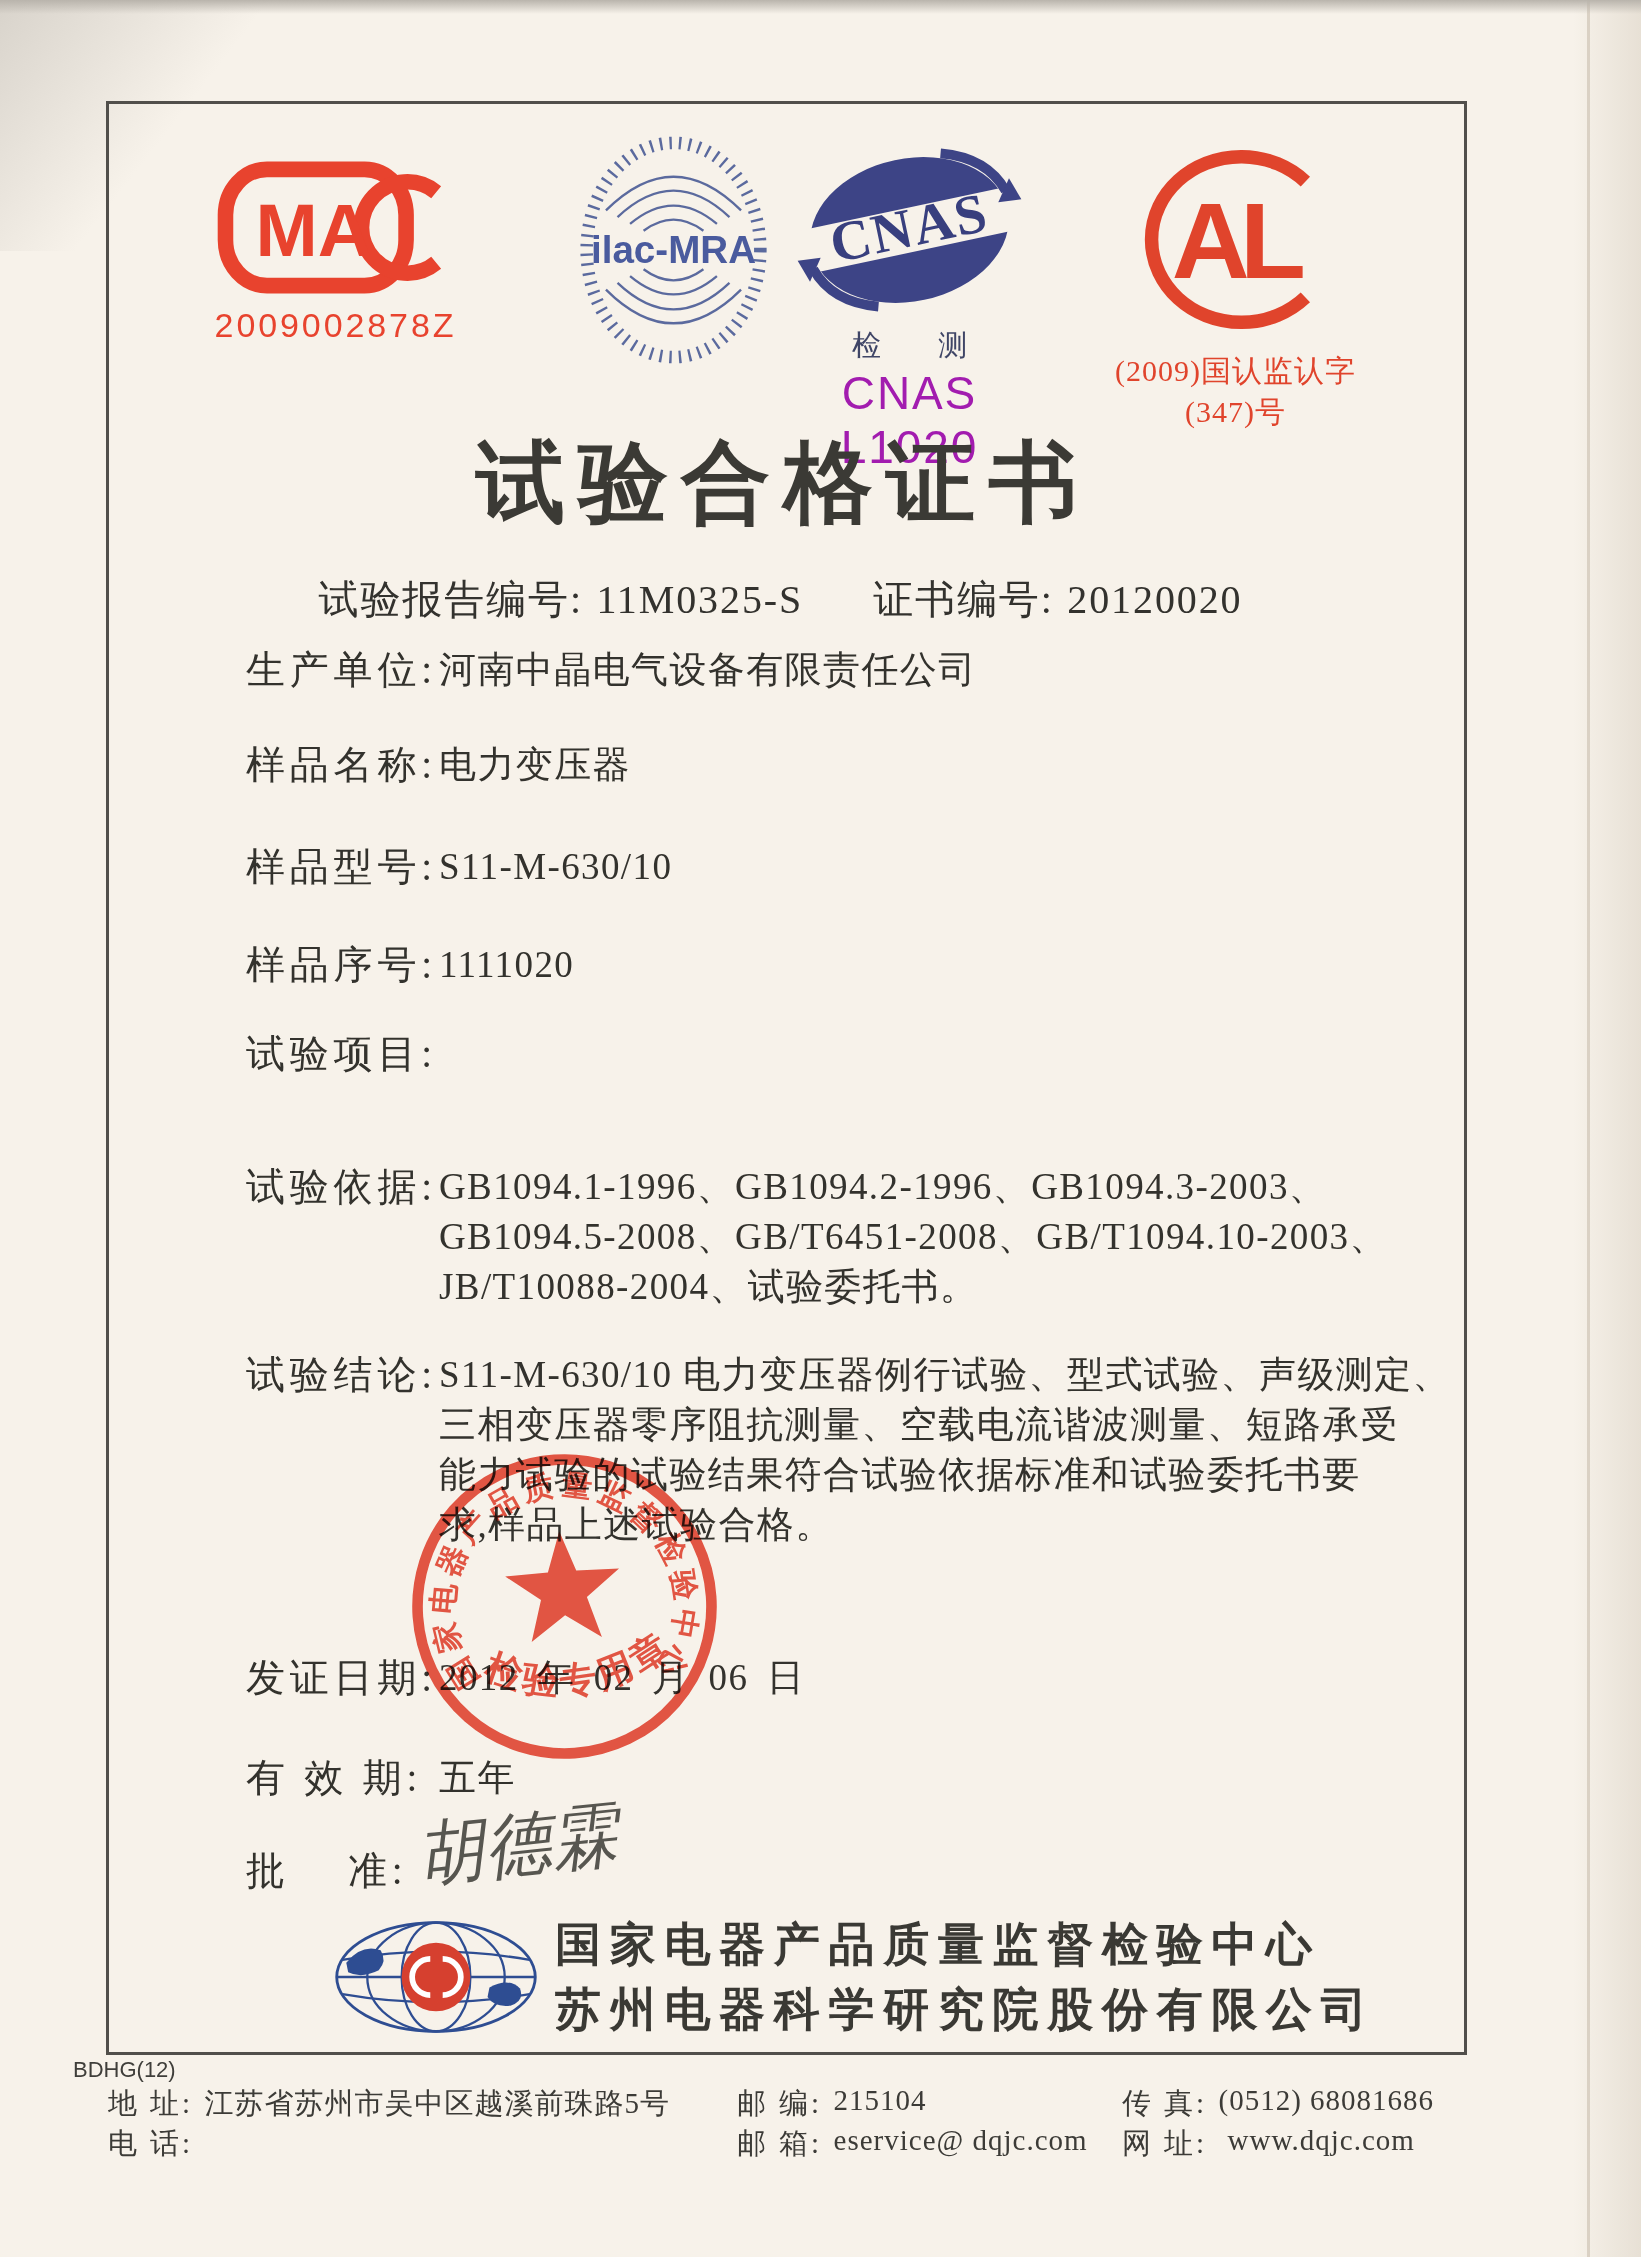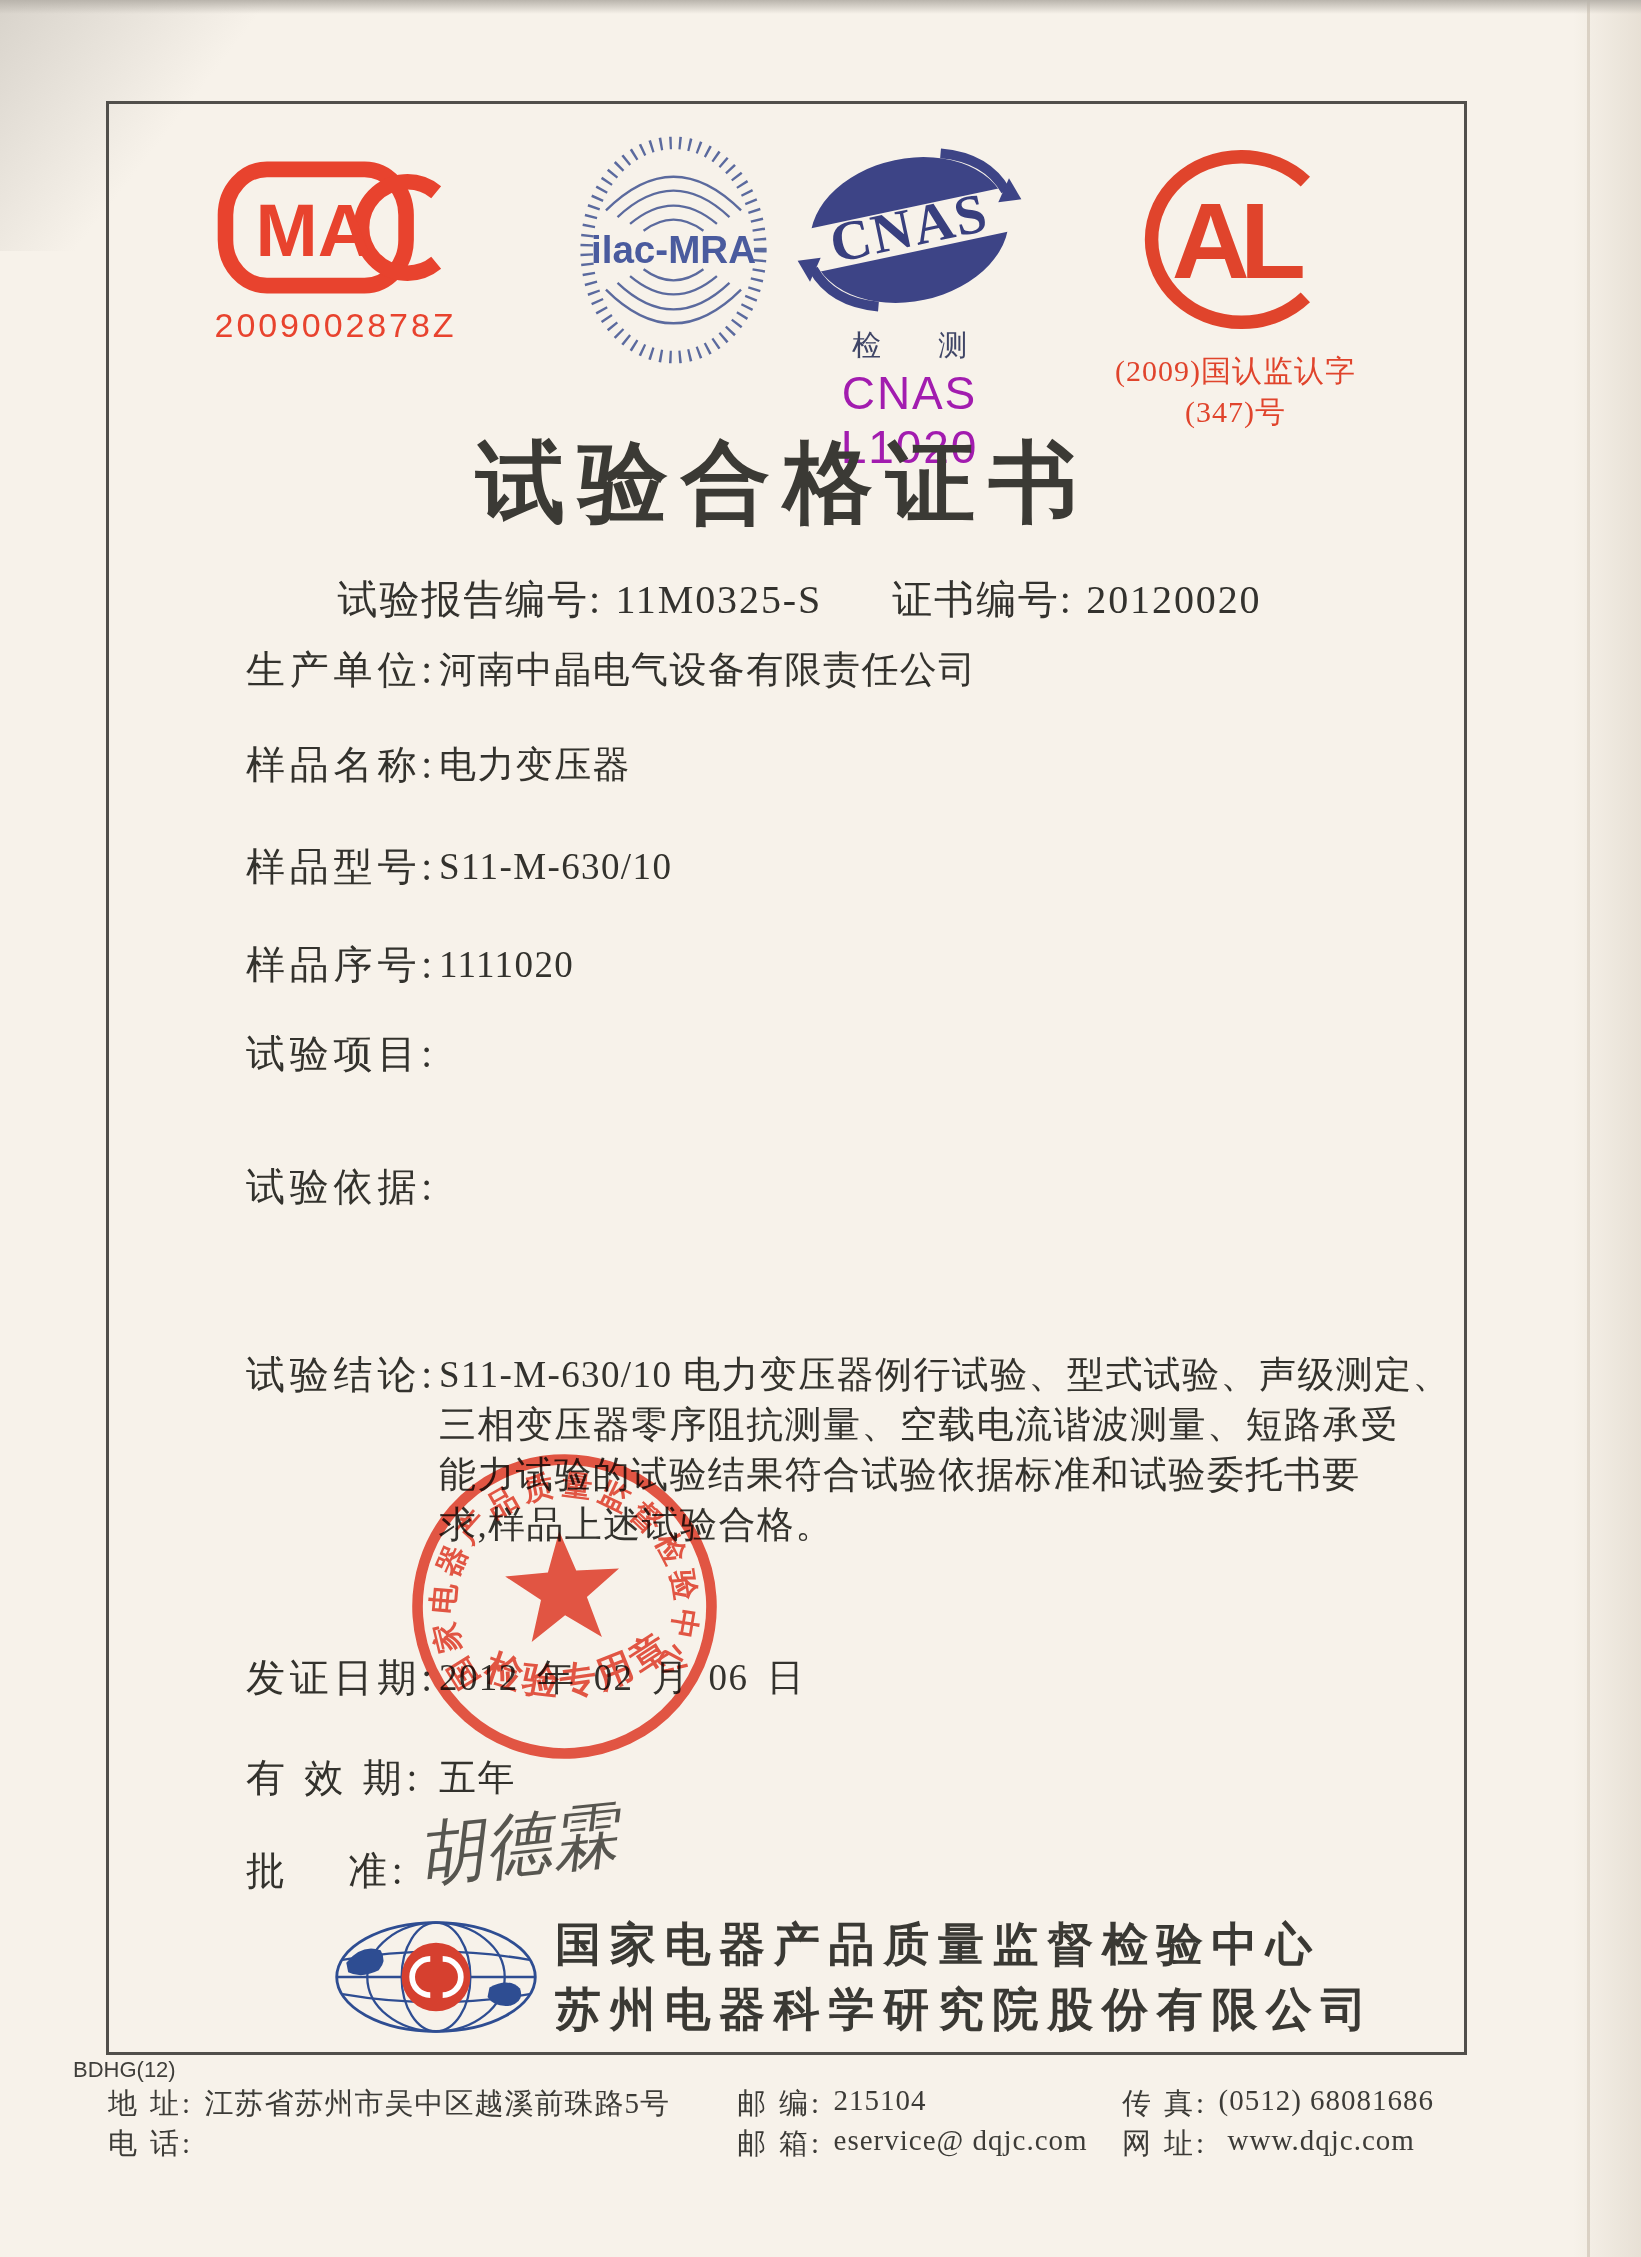--- a/index.html
+++ b/index.html
@@ -25,21 +25,21 @@
   .logo-block{position:absolute;text-align:center;}
   .cma-num{font-family:"Liberation Sans",sans-serif;color:#e8432e;font-size:34px;letter-spacing:2.9px;margin-top:5.8px;}
   .cnas-cap1{color:#3f4566;font-size:29px;letter-spacing:25px;margin-top:1.9px;text-indent:25px;}
   .cnas-cap2{color:#a21caf;font-family:"Liberation Sans",sans-serif;font-size:46px;letter-spacing:1.9px;margin-top:0px;}
   .al-cap{color:#e0442c;font-size:30px;margin-top:19px;letter-spacing:1px;}
 
   .title{position:absolute;left:106px;top:423px;width:1355px;text-align:center;
     font-family:"DejaVu Sans",sans-serif;font-weight:800;font-size:89px;
     letter-spacing:13.5px;color:#3b3a35;}
 
-  .report-line{position:absolute;left:122px;top:572px;width:1355px;text-align:center;font-size:40px;color:#33322e;}
+  .report-line{position:absolute;left:103px;top:572px;width:1355px;text-align:center;font-size:40px;color:#33322e;}
   .report-line .gap{display:inline-block;width:70px;}
   .report-line .lbl{letter-spacing:1.9px;}
   .report-line .val{font-family:"Liberation Serif",serif;letter-spacing:1.9px;margin-left:13.5px;}
 
   .frow{position:absolute;left:246px;display:flex;align-items:flex-start;}
   .flabel{flex:none;width:193px;font-size:39px;letter-spacing:4.8px;white-space:pre;line-height:50px;color:#33322d;}
   .fvalue{font-size:37px;letter-spacing:1.4px;line-height:50px;white-space:pre-line;color:#33322d;}
 
   .sig{position:absolute;left:409px;top:1798px;font-size:71px;font-style:italic;
     color:#4a4943;transform:rotate(-6deg) scaleX(.92);letter-spacing:1.9px;opacity:.92;
@@ -137,20 +137,23 @@
 </div>
 <div class="frow" style="top:940px">
   <span class="flabel">样品序号:</span>
   <span class="fvalue">1111020</span>
 </div>
 <div class="frow" style="top:1029px">
   <span class="flabel">试验项目:</span>
 </div>
 <div class="frow" style="top:1162px">
   <span class="flabel">试验依据:</span>
+  <span class="fvalue">GB1094.1-1996、GB1094.2-1996、GB1094.3-2003、
+GB1094.5-2008、GB/T6451-2008、GB/T1094.10-2003、
+JB/T10088-2004、试验委托书。</span>
 </div>
 <div class="frow" style="top:1350px">
   <span class="flabel">试验结论:</span>
   <span class="fvalue">S11-M-630/10 电力变压器例行试验、型式试验、声级测定、
 三相变压器零序阻抗测量、空载电流谐波测量、短路承受
 能力试验的试验结果符合试验依据标准和试验委托书要
 求,样品上述试验合格。</span>
 </div>
 
 <div class="frow" style="top:1653px">

